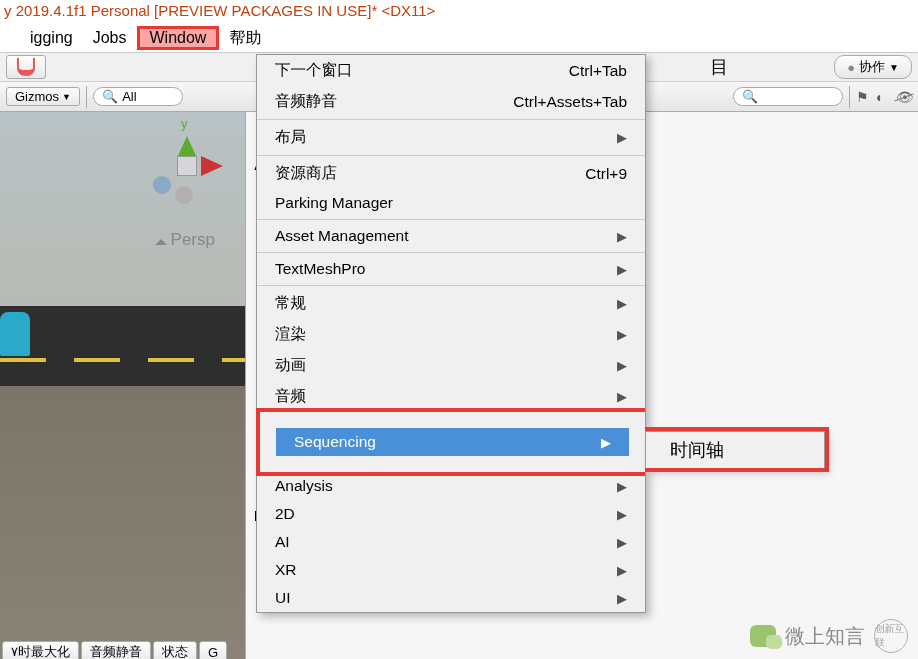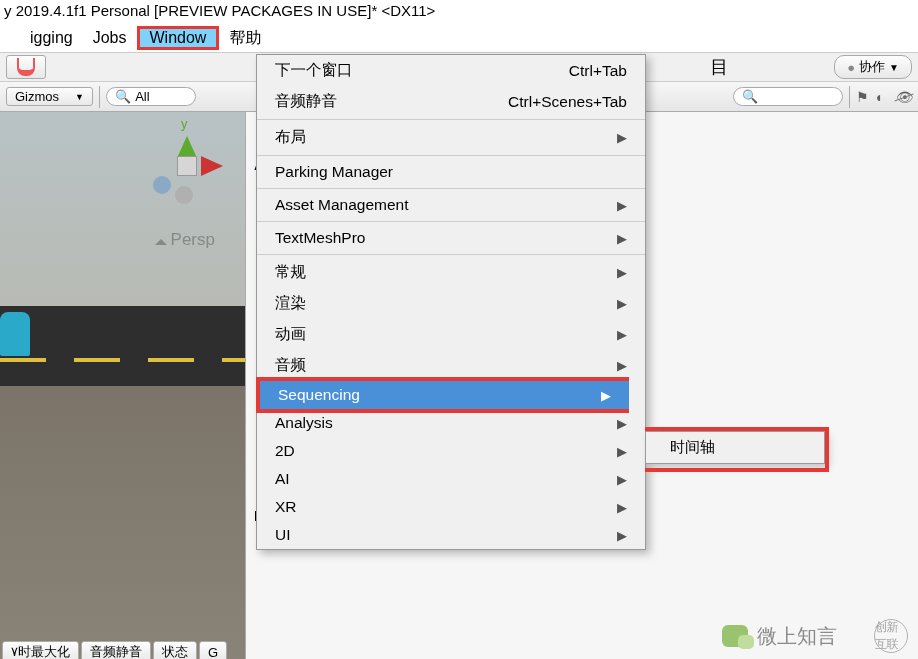--- a/index.html
+++ b/index.html
@@ -1,34 +1,34 @@
 <!DOCTYPE html>
 <html><head>
 <meta charset="utf-8">
 <style>
 * { margin: 0; padding: 0; box-sizing: border-box; font-family: "Microsoft YaHei", "Segoe UI", Arial, sans-serif; }
 body { width: 918px; height: 659px; background: #fff; overflow: hidden; position: relative; font-size: 14px; }
 
 
-.title-bar { height: 24px; padding: 2px 4px; font-size: 15px; color: #000000; white-space: nowrap; }
+.title-bar { height: 24px; padding: 2px 4px; font-size: 15px; color: #c2410c; white-space: nowrap; }
 
 
 .menu-bar { height: 28px; display: flex; align-items: center; padding-left: 20px; font-size: 16px; color: #000; }
 .menu-item { padding: 2px 10px; cursor: pointer; }
-.menu-item.hl { border: 3px solid #e53935; border-radius: 0; background: #7dd3fc; padding: 0 10px; }
+.menu-item.hl { border: 3px solid #e53935; border-radius: 0; background: #fca5a5; padding: 0 10px; }
 
 
 .tool-row { height: 30px; background: #f0f0f0; display: flex; align-items: center; gap: 6px; padding: 0 6px; border-top: 1px solid #ccc; border-bottom: 1px solid #ccc; }
 .tool-btn { background: linear-gradient(#fdfdfd,#e8e8e8); border: 1px solid #aaa; border-radius: 3px; padding: 2px 10px; font-size: 13px; display: flex; align-items: center; gap: 4px; cursor: pointer; }
 .collab-btn { background: linear-gradient(#fdfdfd,#e8e8e8); border: 1px solid #aaa; border-radius: 10px; padding: 2px 12px; font-size: 13px; display: flex; align-items: center; gap: 4px; cursor: pointer; }
 .magnet-icon { width: 18px; height: 18px; border: 2px solid #e55; border-bottom: 6px solid #e55; border-top: none; border-radius: 0 0 8px 8px; }
 
 
 .tool-row2 { height: 30px; background: linear-gradient(#f6f6f6,#e6e6e6); display: flex; align-items: center; gap: 4px; padding: 0 6px; border-bottom: 1px solid #aaa; }
-.drop-btn { background: linear-gradient(#fdfdfd,#e8e8e8); border: 1px solid #aaa; border-radius: 3px; padding: 1px 8px; font-size: 13px; display: flex; align-items: center; gap: 16px; cursor: pointer; }
+.drop-btn { background: linear-gradient(#fdfdfd,#e8e8e8); border: 1px solid #aaa; border-radius: 3px; padding: 1px 8px; font-size: 13px; display: flex; align-items: center; gap: 3px; cursor: pointer; }
 .search-box { flex: 0 0 90px; background: #fff; border: 1px solid #aaa; border-radius: 10px; padding: 1px 8px; font-size: 13px; display: flex; align-items: center; gap: 4px; }
 .search-box2 { flex: 0 0 110px; background: #fff; border: 1px solid #aaa; border-radius: 10px; padding: 1px 8px; font-size: 13px; display: flex; align-items: center; gap: 4px; }
 .mini-icon { width: 16px; height: 16px; opacity: .6; }
 .sep-v { width: 1px; height: 22px; background: #aaa; margin: 0 2px; }
 .crossed { position: relative; }
 .crossed::after { content:""; position:absolute; left:-2px; right:-2px; top:50%; height:1px; background:#333; transform: rotate(-20deg); }
 
 
 .main { display: flex; height: 555px; }
 .scene { flex: 0 0 245px; background: #a8a8a4; position: relative; overflow: hidden; }
@@ -63,31 +63,31 @@
 .folder-i::before { content:""; position:absolute; left:0; top:-3px; width:7px; height:3px; background:#666; border-radius:1px 1px 0 0; }
 .cs-i { width: 14px; height: 14px; border: 1px solid #79a84a; border-radius: 2px; display:inline-flex; align-items:center; justify-content:center; font-size:10px; color:#79a84a; font-weight:bold; background:#fff; }
 
 
 .menu-popup { position: absolute; left: 256px; top: 54px; width: 390px; background: #f0f0f0; border: 1px solid #999; box-shadow: 4px 4px 8px rgba(0,0,0,.25); z-index: 10; font-size: 15.5px; }
 .menu-popup .mrow { display: flex; justify-content: space-between; align-items: center; padding: 5px 18px; cursor: pointer; }
 .menu-popup hr { border: none; border-top: 1px solid #ccc; margin: 2px 0; }
 .menu-popup .arrow { color: #555; font-size: 13px; }
 .menu-popup .sel { background: #4a90d9; color: #fff; }
 .menu-popup .sel .arrow { color:#fff; }
-.menu-popup .sel-row { border: 4px solid #e53935; border-right: none; margin: -4px 16px -4px -1px; padding: 0; }
+.menu-popup .sel-row { border: 4px solid #e53935; border-right: none; margin: -4px 0 -4px -1px; padding: 16px; }
 .menu-popup .sel-row .mrow.sel { padding: 5px 18px; }
 
 
-.sub-popup { position: absolute; left: 645px; top: 431px; width: 180px; background: #f0f0f0; border: 1px solid #999; box-shadow: 4px 4px 8px rgba(0,0,0,.2); z-index: 11; font-size: 15px; }
+.sub-popup { position: absolute; left: 645px; top: 431px; width: 180px; background: #f0f0f0; border: 1px solid #999; box-shadow: 4px 4px 8px rgba(0,0,0,.2); z-index: 11; font-size: 18px; }
 .sub-popup .srow { padding: 6px 24px; cursor: pointer; }
 .sub-border { position: absolute; left: 645px; top: 427px; width: 184px; height: 45px; border: 4px solid #e53935; z-index: 12; pointer-events:none; border-left:none; }
 
 
 .watermark { position: absolute; right: 10px; bottom: 6px; display: flex; align-items: center; gap: 9px; opacity: .75; font-size: 20px; color: #666; }
-.wm-circle { width: 34px; height: 34px; border: 1.5px solid #999; border-radius: 50%; display:flex; align-items:center; justify-content:center; font-size:12px; color:#888; letter-spacing:-0.5px;margin-left:28px; }
+.wm-circle { width: 34px; height: 34px; border: 1.5px solid #999; border-radius: 50%; display:flex; align-items:center; justify-content:center; font-size:10px; color:#888; letter-spacing:-0.5px; }
 .wechat-i { width:26px; height:22px; border-radius:6px; background:#7cb342; position:relative; }
 .wechat-i::after { content:""; position:absolute; right:-6px; bottom:-2px; width:16px; height:14px; border-radius:5px; background:#aed581; }
 </style>
 </head>
 <body>
 
 <div class="title-bar">y 2019.4.1f1 Personal [PREVIEW PACKAGES IN USE]* &lt;DX11&gt;</div>
 
 <div class="menu-bar">
   <span class="menu-item">igging</span>
@@ -226,28 +226,32 @@
   </div>
 </div>
 
 <div class="menu-popup">
   <div class="mrow">
       <span>下一个窗口</span>
       <span>Ctrl+Tab</span>
     </div>
   <div class="mrow">
       <span>音频静音</span>
-      <span>Ctrl+Scenes+Tab</span>
+      <span>Ctrl+Assets+Tab</span>
     </div>
   <hr>
   <div class="mrow">
       <span>布局</span>
       <span class="arrow">▶</span>
     </div>
   <hr>
+  <div class="mrow">
+      <span>资源商店</span>
+      <span>Ctrl+9</span>
+    </div>
   <div class="mrow">
       <span>Parking Manager</span>
       <span></span>
     </div>
   <hr>
   <div class="mrow">
       <span>Asset Management</span>
       <span class="arrow">▶</span>
     </div>
   <hr>

